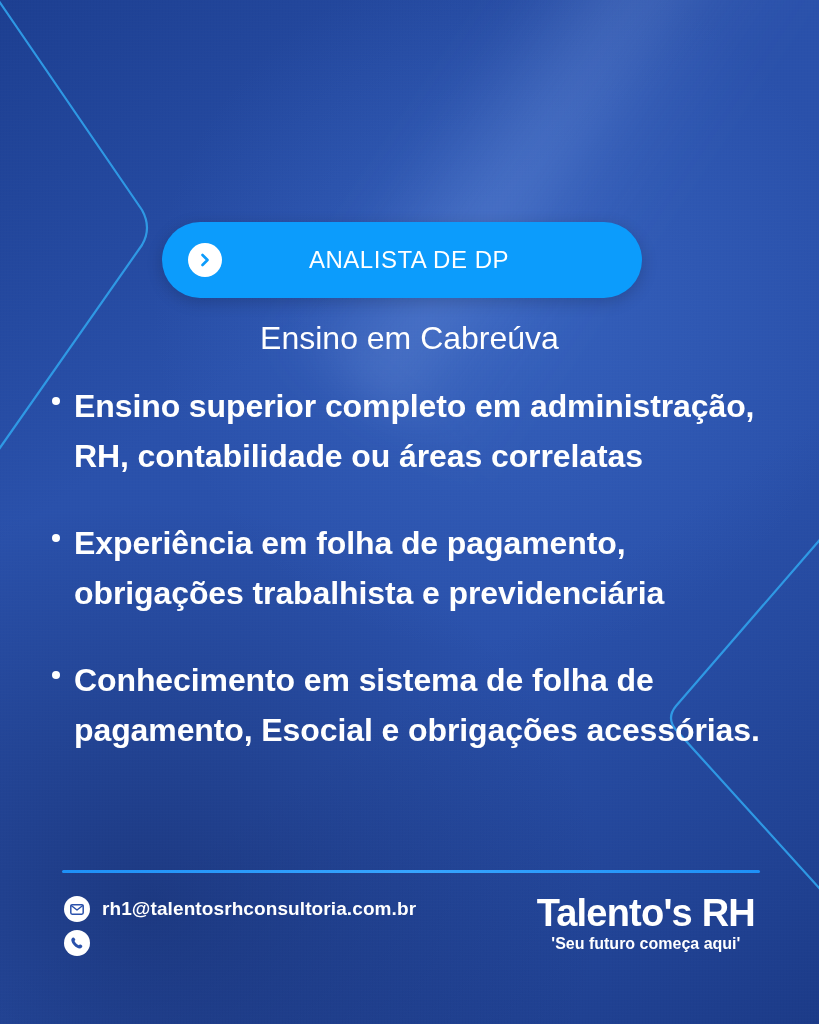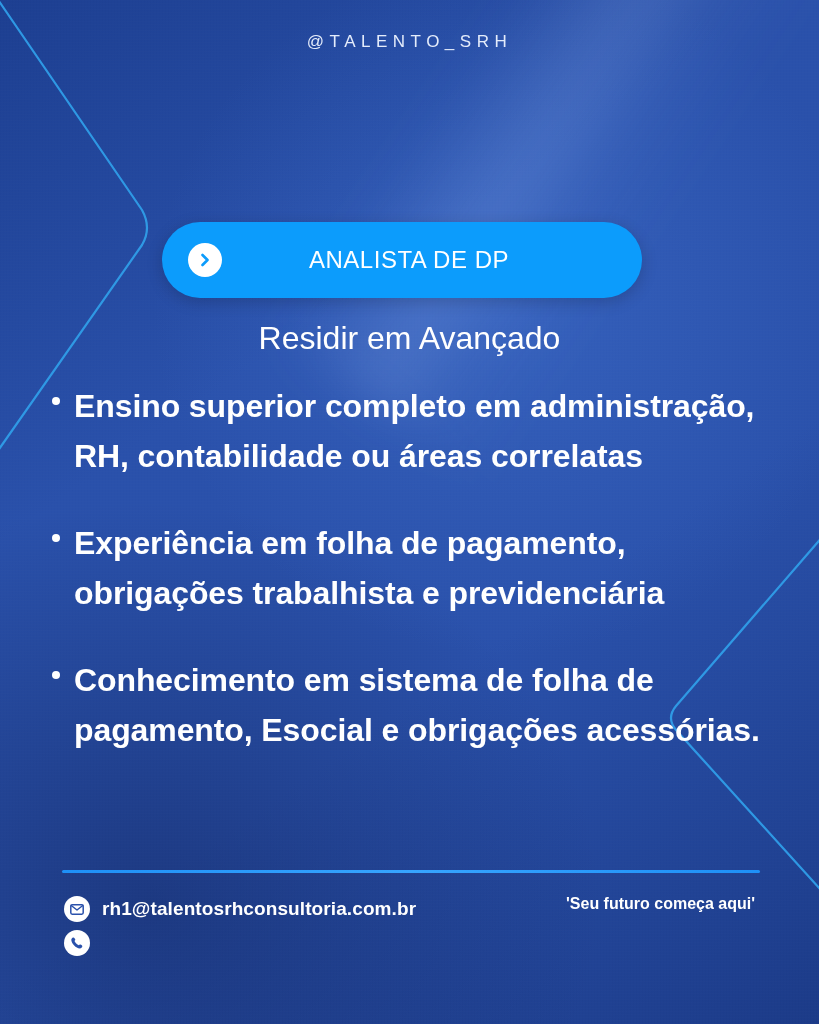--- a/index.html
+++ b/index.html
@@ -216,33 +216,32 @@
 <div class="poster">
 
   <div class="noise"></div>
   <div class="streak"></div>
 
   <svg class="deco" width="819" height="1024" viewBox="0 0 819 1024">
     <path d="M -10 -12 L 142 210 Q 152 228 142 245 L -10 462" fill="none" stroke="#2f9de8" stroke-width="2.2" stroke-linejoin="round" opacity="0.95"></path>
     <path d="M 830 528 L 676 706 Q 666 718 676 730 L 830 900" fill="none" stroke="#2f9de8" stroke-width="2.2" stroke-linejoin="round" opacity="0.95"></path>
   </svg>
 
-  <div class="handle">@TALENTO_SRH</div>
 
 
   <div class="pill">
     <span class="pill-icon">
       <svg width="16" height="16" viewBox="0 0 16 16" aria-hidden="true">
         <path d="M 5.5 3 L 10.5 8 L 5.5 13" fill="none" stroke="#0c9cfc" stroke-width="2.6" stroke-linecap="round" stroke-linejoin="round"></path>
       </svg>
     </span>
     <span class="pill-label">ANALISTA DE DP</span>
   </div>
 
-  <div class="residir">Residir em Avançado</div>
+  <div class="residir">Ensino em Cabreúva</div>
 
   <div class="bullets">
     <div class="bullet">
       <span class="dot"></span>
       <span class="bullet-text">Ensino superior completo em administração, RH, contabilidade ou áreas correlatas</span>
     </div>
     <div class="bullet">
       <span class="dot"></span>
       <span class="bullet-text">Experiência em folha de pagamento, obrigações trabalhista e previdenciária</span>
     </div>
@@ -270,16 +269,17 @@
           <path d="M 3.2 1.4 C 4.3 1.2 4.8 2.4 5.2 3.3 C 5.5 4.0 5.0 4.4 4.5 4.9
                    C 5.2 6.6 7.0 8.5 8.8 9.2 C 9.3 8.7 9.7 8.2 10.4 8.5
                    C 11.3 8.9 12.5 9.4 12.3 10.5 C 12.1 11.6 10.9 12.5 9.8 12.4
                    C 5.9 12.0 1.7 7.8 1.3 3.9 C 1.2 2.8 2.1 1.6 3.2 1.4 Z" fill="#2a51ab"></path>
         </svg>
       </span>
     </div>
   </div>
 
   <div class="logo">
+    <div class="logo-name">Talento's RH</div>
     <div class="logo-tag">'Seu futuro começa aqui'</div>
   </div>
 
 </div>
 
 </body></html>

